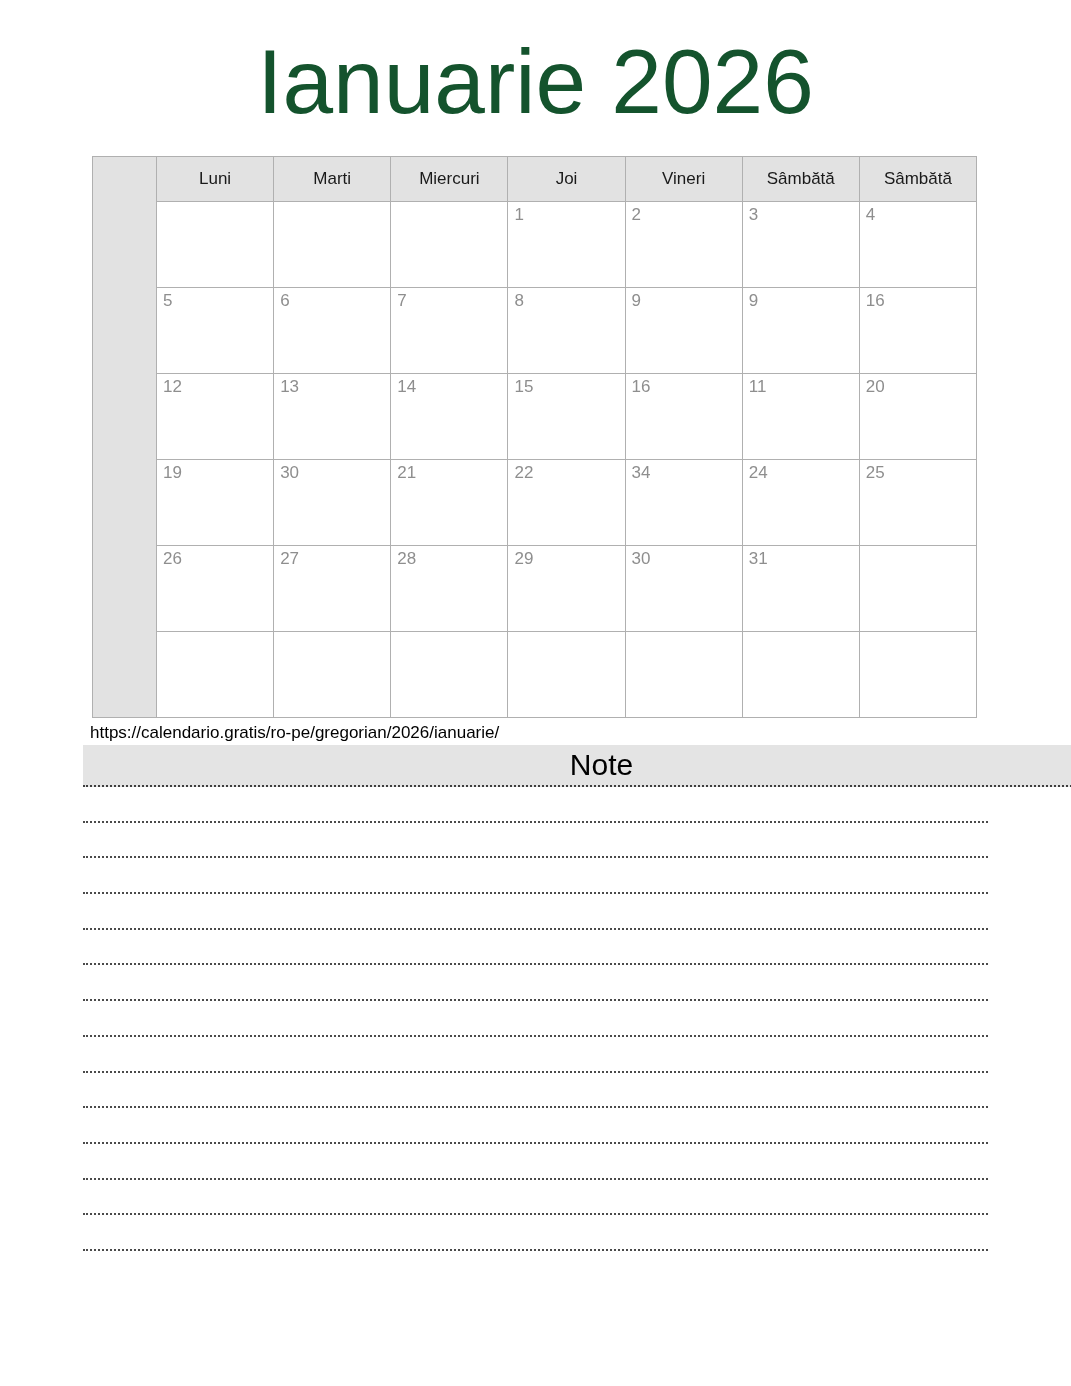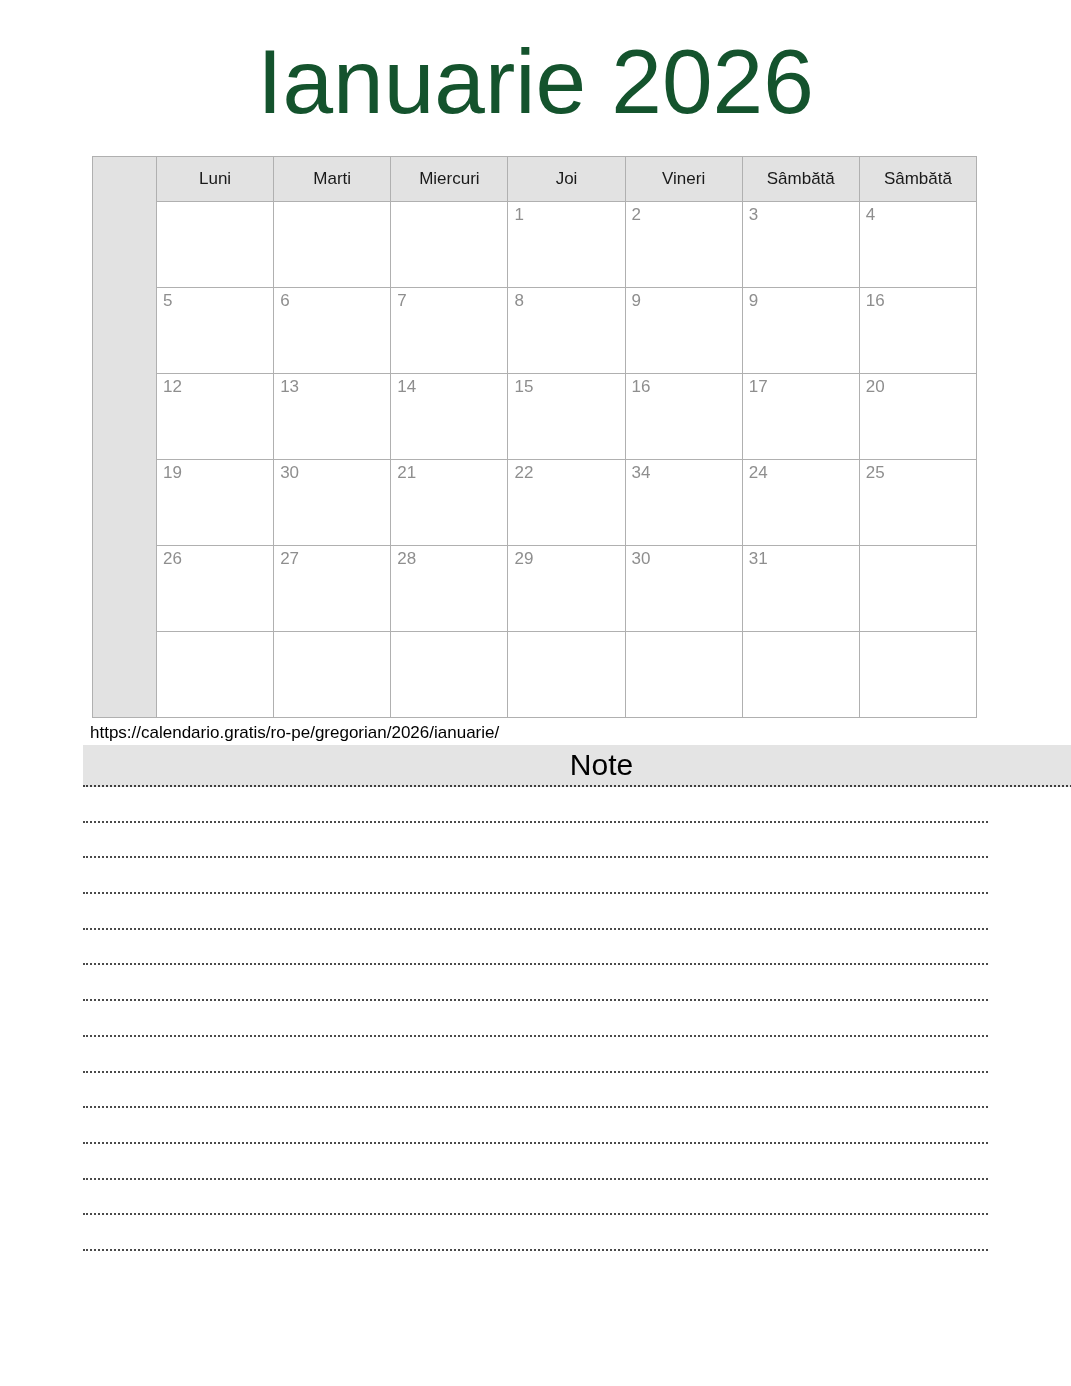--- a/index.html
+++ b/index.html
@@ -185,21 +185,21 @@
         <td class="day-cell">
             <span class="day-number">14</span>
           </td>
         <td class="day-cell">
             <span class="day-number">15</span>
           </td>
         <td class="day-cell">
             <span class="day-number">16</span>
           </td>
         <td class="day-cell">
-            <span class="day-number">17</span>
+            <span class="day-number">11</span>
           </td>
         <td class="day-cell">
             <span class="day-number">20</span>
           </td>
       </tr>
       <tr>
         <td class="day-cell">
             <span class="day-number">19</span>
           </td>
         <td class="day-cell">

